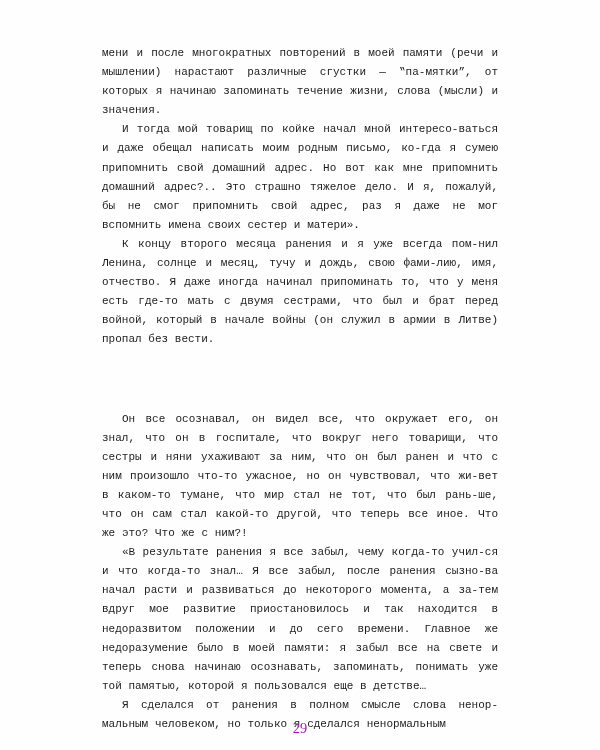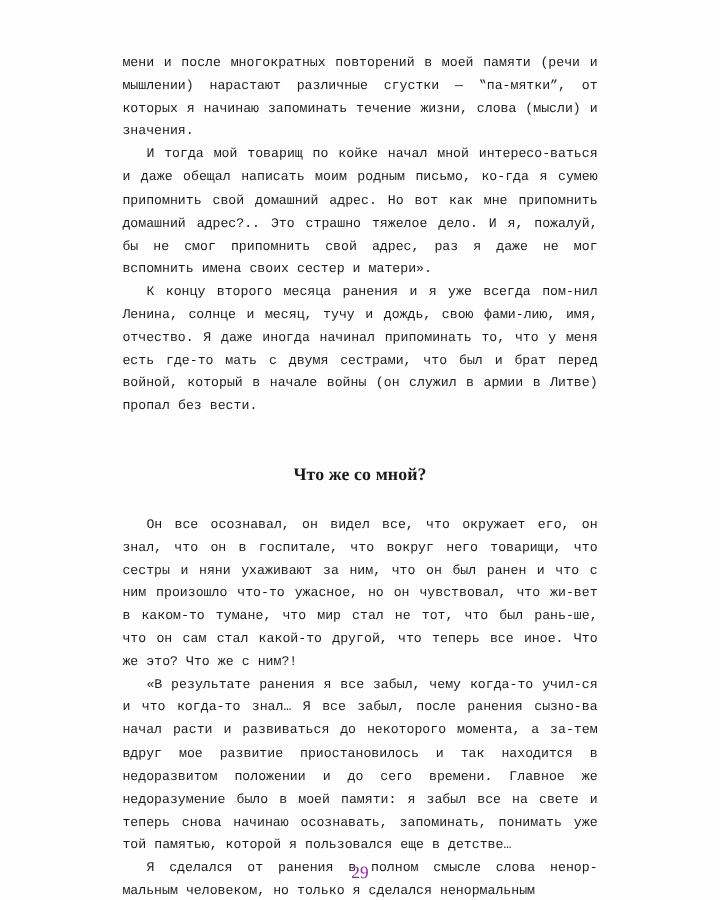--- a/index.html
+++ b/index.html
@@ -79,21 +79,20 @@
   <div class="text-block">
 
     <p class="para no-indent">мени и после многократных повторений в моей памяти (речи и мышлении) нарастают различные сгустки — ‟па-мятки”, от которых я начинаю запоминать течение жизни, слова (мысли) и значения.</p>
 
     <p class="para">И тогда мой товарищ по койке начал мной интересо-ваться и даже обещал написать моим родным письмо, ко-гда я сумею припомнить свой домашний адрес. Но вот как мне припомнить домашний адрес?.. Это страшно тяжелое дело. И я, пожалуй, бы не смог припомнить свой адрес, раз я даже не мог вспомнить имена своих сестер и матери».</p>
 
     <p class="para">К концу второго месяца ранения и я уже всегда пом-нил Ленина, солнце и месяц, тучу и дождь, свою фами-лию, имя, отчество. Я даже иногда начинал припоминать то, что у меня есть где-то мать с двумя сестрами, что был и брат перед войной, который в начале войны (он служил в армии в Литве) пропал без вести.</p>
 
     <div class="gap-before-heading"></div>
 
-    <h2 class="section-heading">Что же со мной?</h2>
 
     <div class="gap-after-heading"></div>
 
     <p class="para">Он все осознавал, он видел все, что окружает его, он знал, что он в госпитале, что вокруг него товарищи, что сестры и няни ухаживают за ним, что он был ранен и что с ним произошло что-то ужасное, но он чувствовал, что жи-вет в каком-то тумане, что мир стал не тот, что был рань-ше, что он сам стал какой-то другой, что теперь все иное. Что же это? Что же с ним?!</p>
 
     <p class="para">«В результате ранения я все забыл, чему когда-то учил-ся и что когда-то знал… Я все забыл, после ранения сызно-ва начал расти и развиваться до некоторого момента, а за-тем вдруг мое развитие приостановилось и так находится в недоразвитом положении и до сего времени. Главное же недоразумение было в моей памяти: я забыл все на свете и теперь снова начинаю осознавать, запоминать, понимать уже той памятью, которой я пользовался еще в детстве…</p>
 
     <p class="para">Я сделался от ранения в полном смысле слова ненор-мальным человеком, но только я сделался ненормальным</p>
 
   </div>

